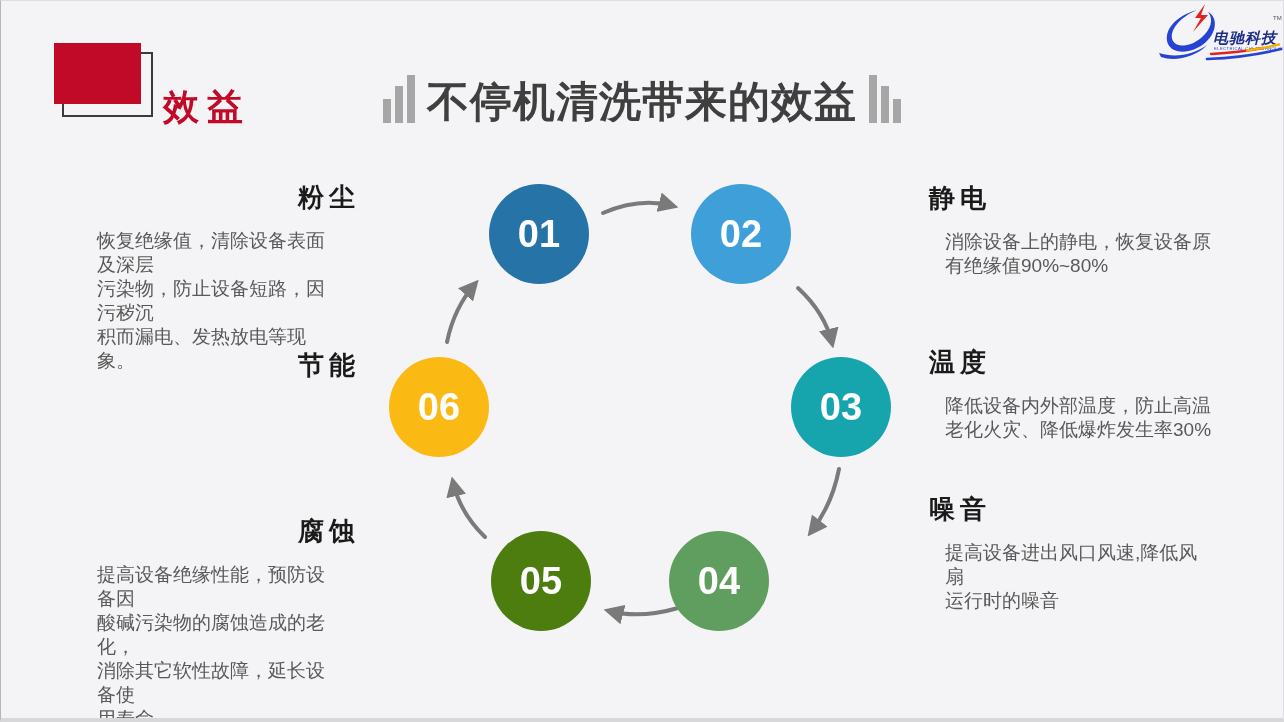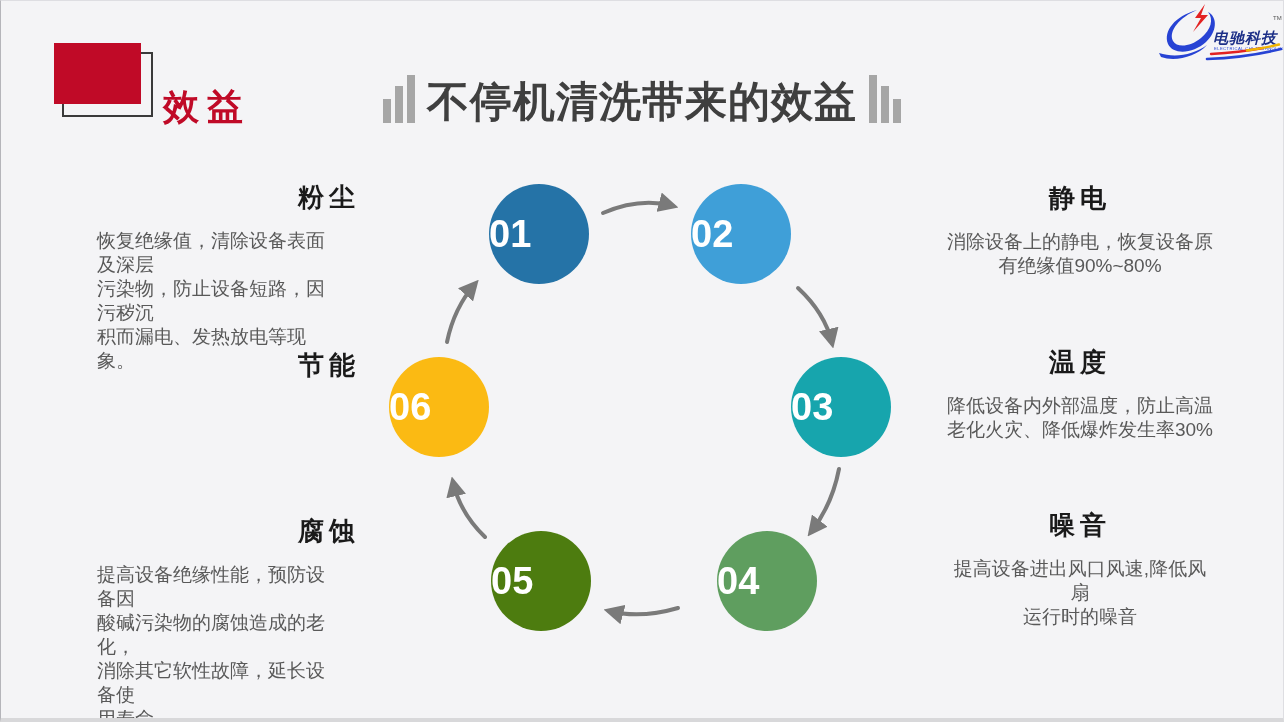--- a/index.html
+++ b/index.html
@@ -17,33 +17,33 @@
   
   .title-row{position:absolute;left:0;right:0;top:70px;height:54px;display:flex;justify-content:center;align-items:flex-end;gap:12px;}
   .bars{display:flex;align-items:flex-end;gap:4px;margin-bottom:2px;}
   .bars span{display:block;width:8px;background:#a6a6a6;}
   .b-s{height:24px}.b-m{height:37px}.b-t{height:48px}
   .slide-title{font-size:42px;font-weight:800;color:#3f3f3f;line-height:1.1;letter-spacing:1px;}
   
   .logo{position:absolute;left:1150px;top:2px;width:132px;height:60px;}
   
   .arrows{position:absolute;left:0;top:0;width:1284px;height:722px;pointer-events:none;}
-  .circle{position:absolute;width:100px;height:100px;border-radius:50%;display:flex;align-items:center;}
+  .circle{position:absolute;width:100px;height:100px;border-radius:50%;display:flex;align-items:center;justify-content:center;}
   .circle span{color:#fff;font-size:38px;font-weight:700;}
   .c1{left:488px;top:183px}.c2{left:690px;top:183px}.c3{left:790px;top:356px}
-  .c4{left:716px;top:530px}.c5{left:490px;top:530px}.c6{left:388px;top:356px}
+  .c4{left:668px;top:530px}.c5{left:490px;top:530px}.c6{left:388px;top:356px}
   
   .benefit{position:absolute;}
   .benefit h3{margin:0 0 9px 0;font-size:26px;line-height:32px;font-weight:700;color:#1a1a1a;letter-spacing:5px;}
   .benefit p{margin:16px;font-size:19px;line-height:24px;color:#595959;white-space:pre-line;}
   .col-left{left:80px;width:274px;}
   .col-left h3{text-align:right;margin-right:-5px;}
-  .col-right{left:928px;width:302px;text-align:center;}
+  .col-right{left:928px;width:302px;}
   .p-dust{top:180px}.p-energy{top:348px}.p-corrosion{top:514px}
-  .p-static{top:181px}.p-temp{top:345px}.p-noise{top:508px}
+  .p-static{top:181px}.p-temp{top:345px}.p-noise{top:492px}
 </style>
 </head>
 <body>
 
 <div class="slide">
 
   <div class="marker-outline"></div>
   <div class="marker-fill" style="background: rgb(192, 10, 39);"></div>
   <div class="section-label" style="color: rgb(192, 10, 39);">效益</div>
 

